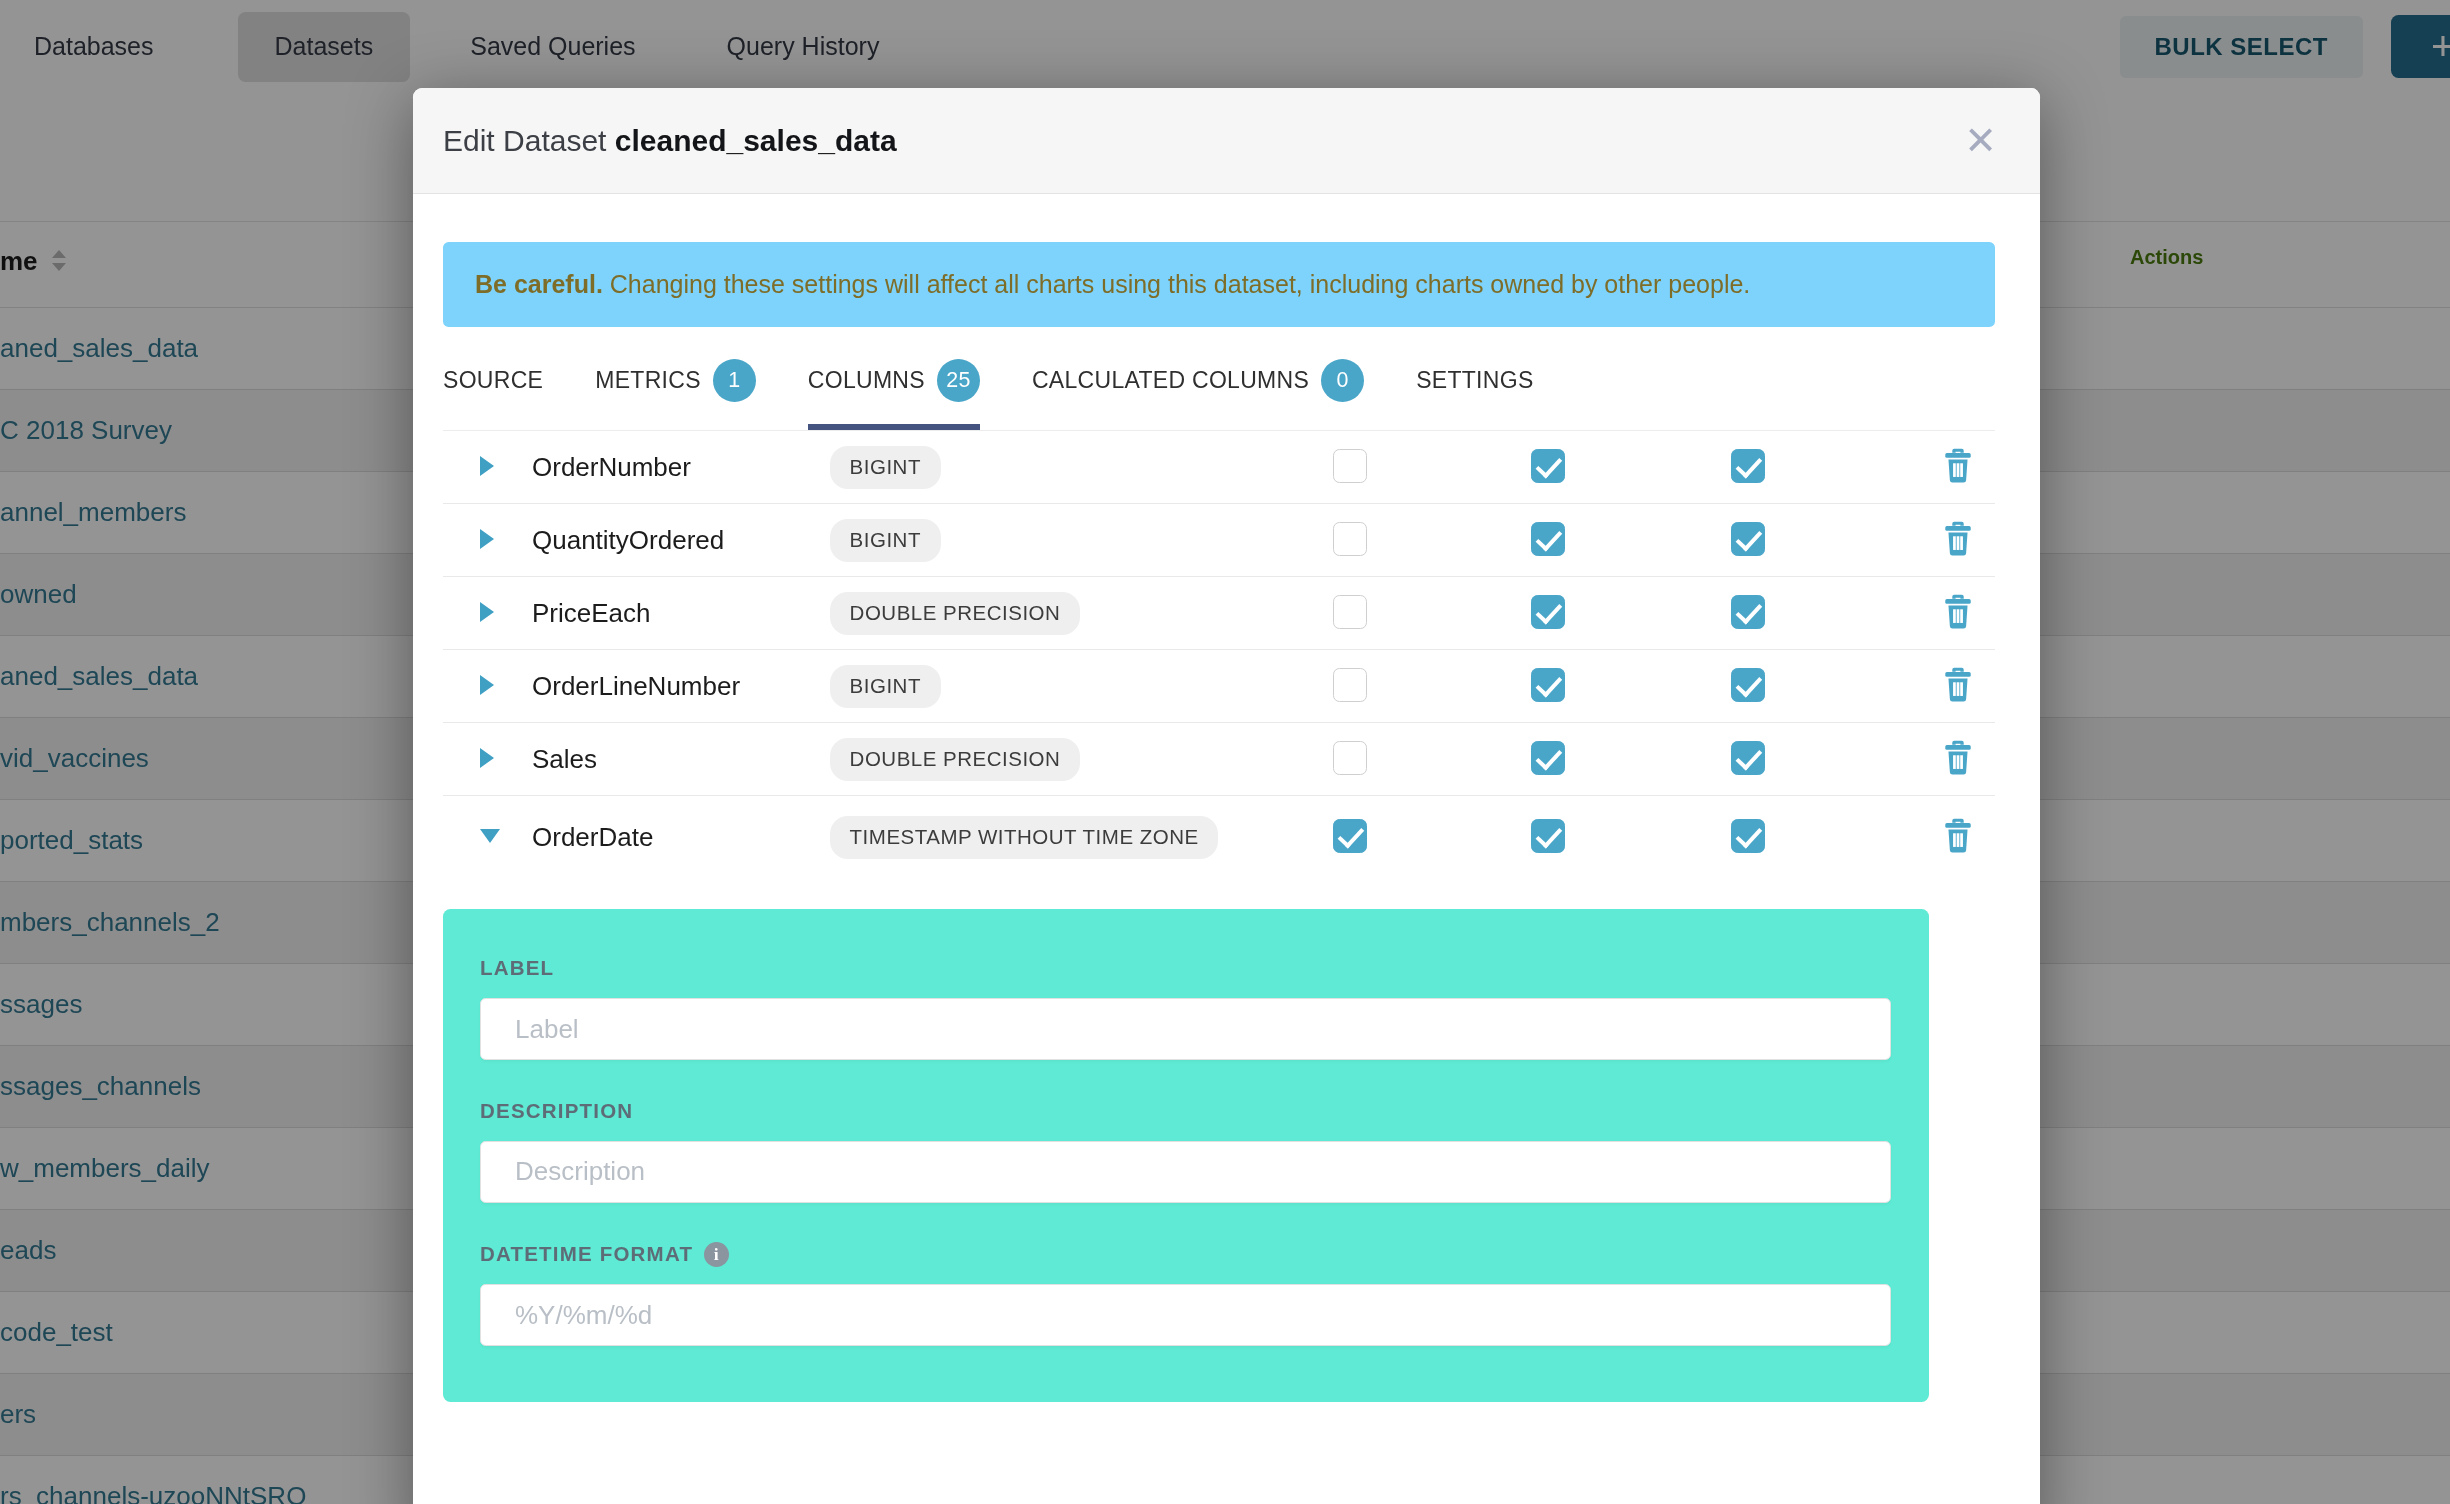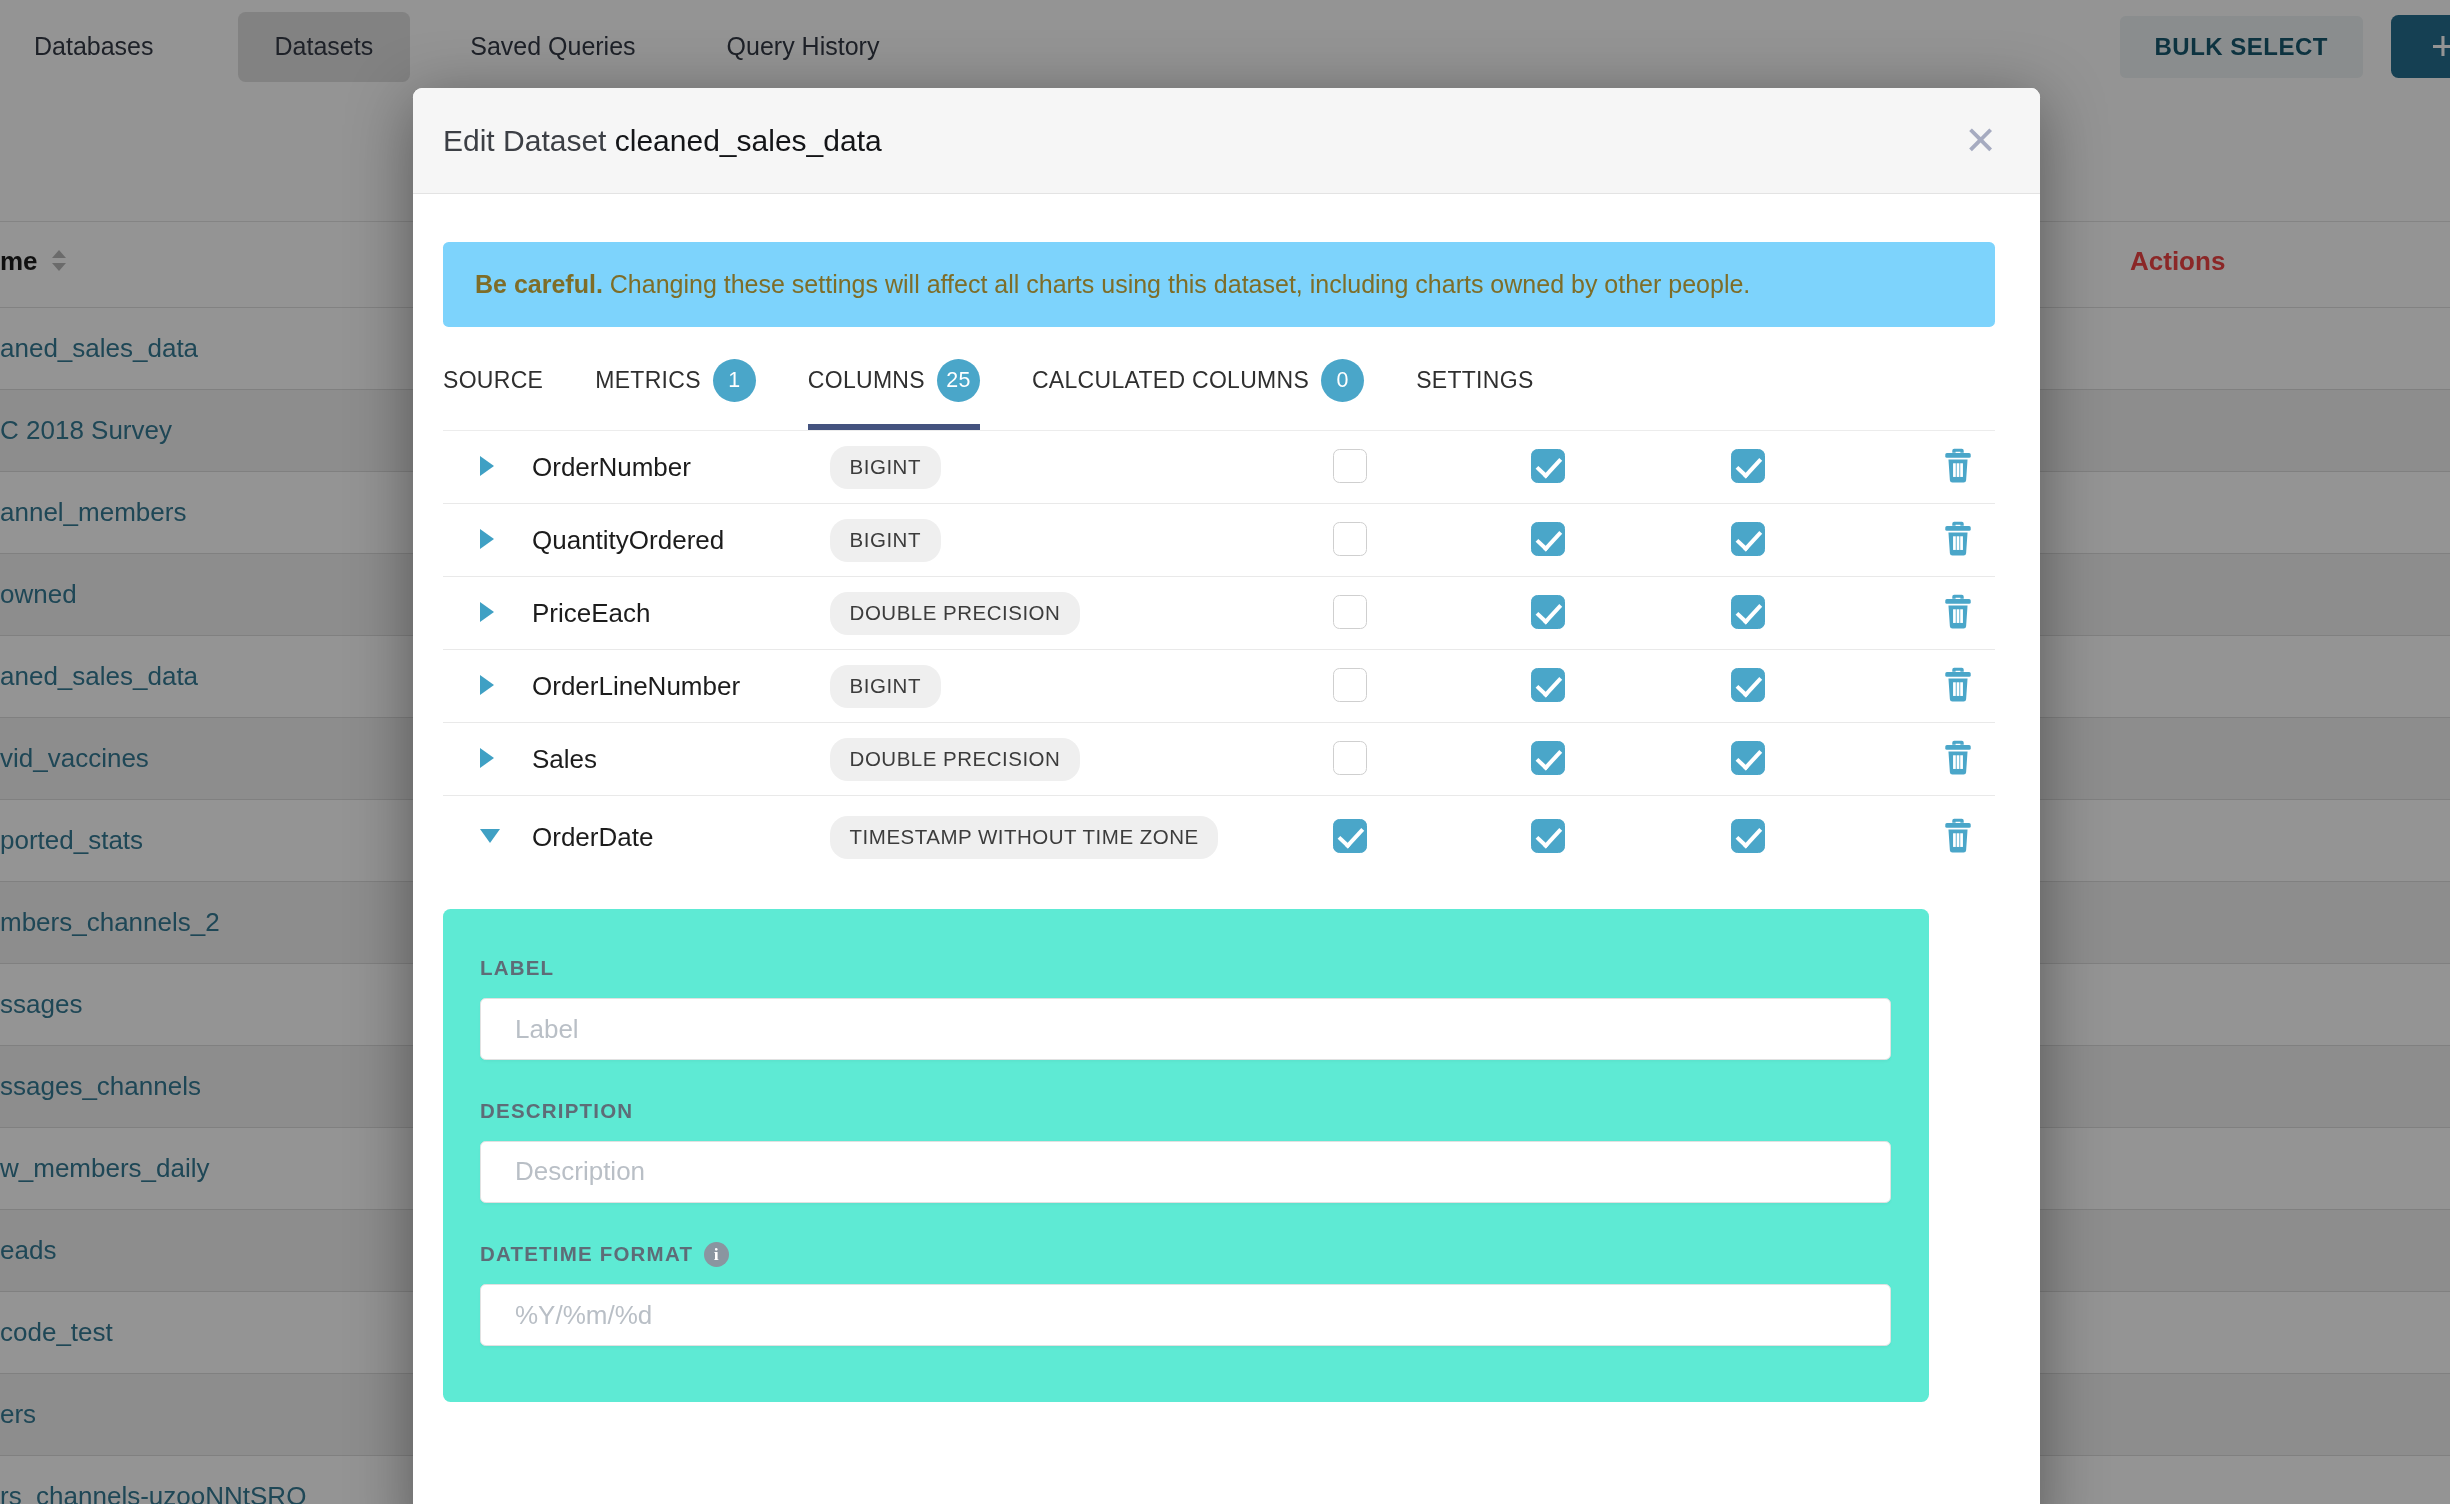--- a/index.html
+++ b/index.html
@@ -31,37 +31,37 @@
   .fb-value { position:absolute; left:236px; top:143px; font-size:26px; color:#3c414b; }
   .fb-caret2 { position:absolute; left:343px; top:153px; }
 
   .bg-thead { position:absolute; top:222px; left:0; width:2450px; height:86px; background:#fff;
               border-bottom:0.9px solid #e0e0e0; }
   .bg-thname { position:absolute; left:0; top:24px; font-size:26px; font-weight:bold; color:#1d1d1d; }
   .bg-sort { position:absolute; left:52px; top:28px; display:flex; flex-direction:column; gap:4.7px; }
   .bg-sort i { width:0; height:0; border-left:7.5px solid transparent; border-right:7.5px solid transparent; }
   .bg-sort .up { border-bottom:8.4px solid #b9b9b9; }
   .bg-sort .dn { border-top:8.4px solid #b9b9b9; }
-  .bg-thactions { position:absolute; left:2130px; top:24px; font-size:26px; font-weight:bold; color:#ef4444; }
+  .bg-thactions { position:absolute; left:2130px; top:24px; font-size:20px; font-weight:bold; color:#4d7c0f; }
 
   .bg-rows { position:absolute; top:308px; left:0; width:2450px; }
   .bg-row { height:82px; display:flex; align-items:center; border-bottom:0.9px solid #dcdcdc; background:#fff; }
   .bg-row:nth-child(even) { background:#f3f3f3; }
   .bg-link { font-size:26px; color:#357a94; text-decoration:none; white-space:nowrap; }
 
   
   .overlay { position:absolute; inset:0; background:rgba(0,0,0,0.42); }
 
   
   .modal { position:absolute; left:413px; top:88px; width:1627px; height:1454px; background:#fff;
            border-radius:9.3px; box-shadow:0 13px 65px rgba(0,0,0,0.4); }
   .m-header { height:106px; background:#f6f6f6; border-bottom:0.9px solid #e3e3e3;
               border-radius:9.3px 9.3px 0 0; display:flex; align-items:center; padding:0 43px 0 30px; }
   .m-title { font-size:30px; color:#3c3f45; }
-  .m-title b { color:#141518; font-weight:normal;margin-top:45px; }
+  .m-title b { color:#141518; font-weight:bold;margin-top:45px; }
   .m-close { margin-left:auto; background:none; border:none; font-size:39px; color:#a6abc0; line-height:1; }
 
   .m-body { padding:48px 45px 0 30px; }
   .warning { background:#7dd3fc; border-radius:5.6px; padding:28px 32px; font-size:25px; color:#7e6d28; }
   .warning b { font-weight:bold; }
 
   .mtabs { display:flex; margin-top:32px; border-bottom:0.9px solid #ececec; }
   .mtab { display:flex; align-items:center; gap:12px; margin-right:52px; padding-bottom:22.4px;
           border-bottom:6.5px solid transparent; font-size:23px; color:#2f2f2f; letter-spacing:0.3px;
           background:none; border-top:none; border-left:none; border-right:none; }

